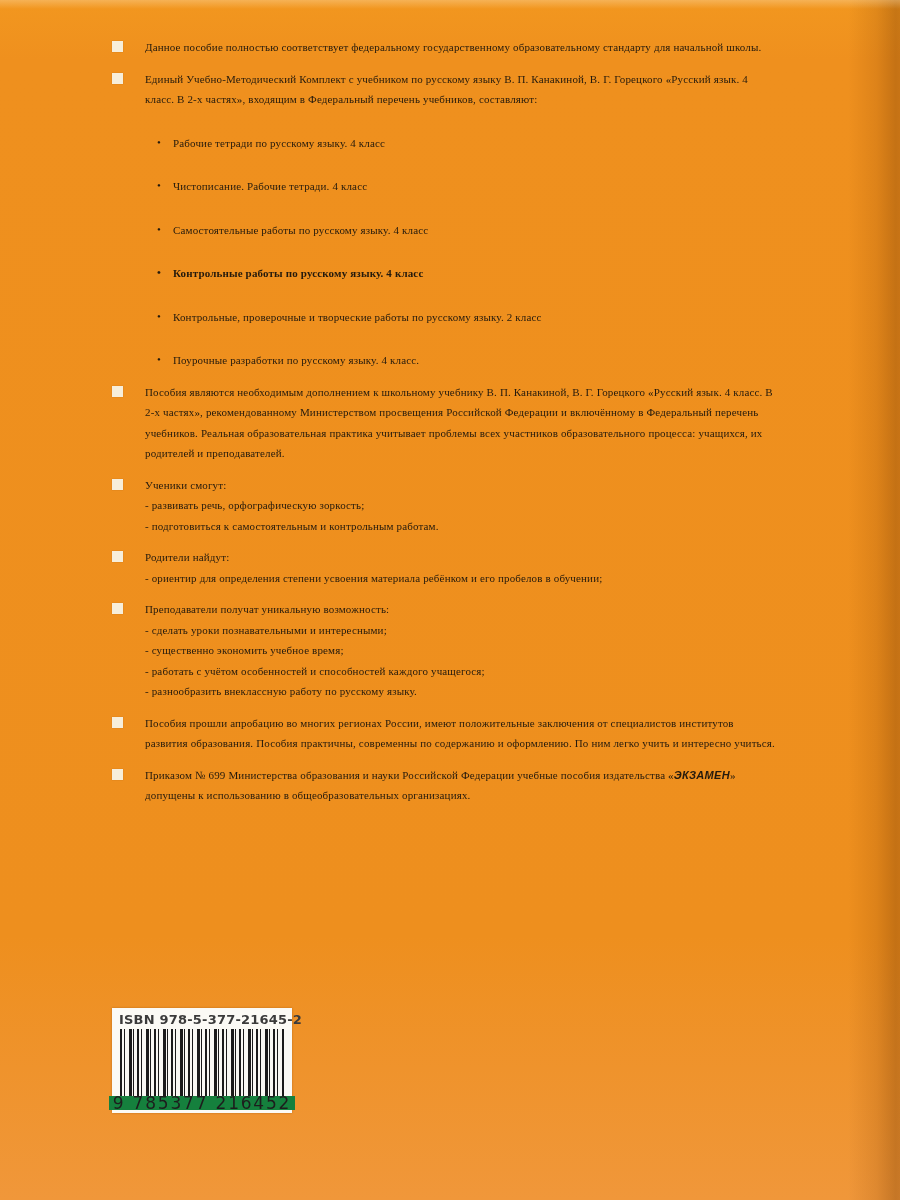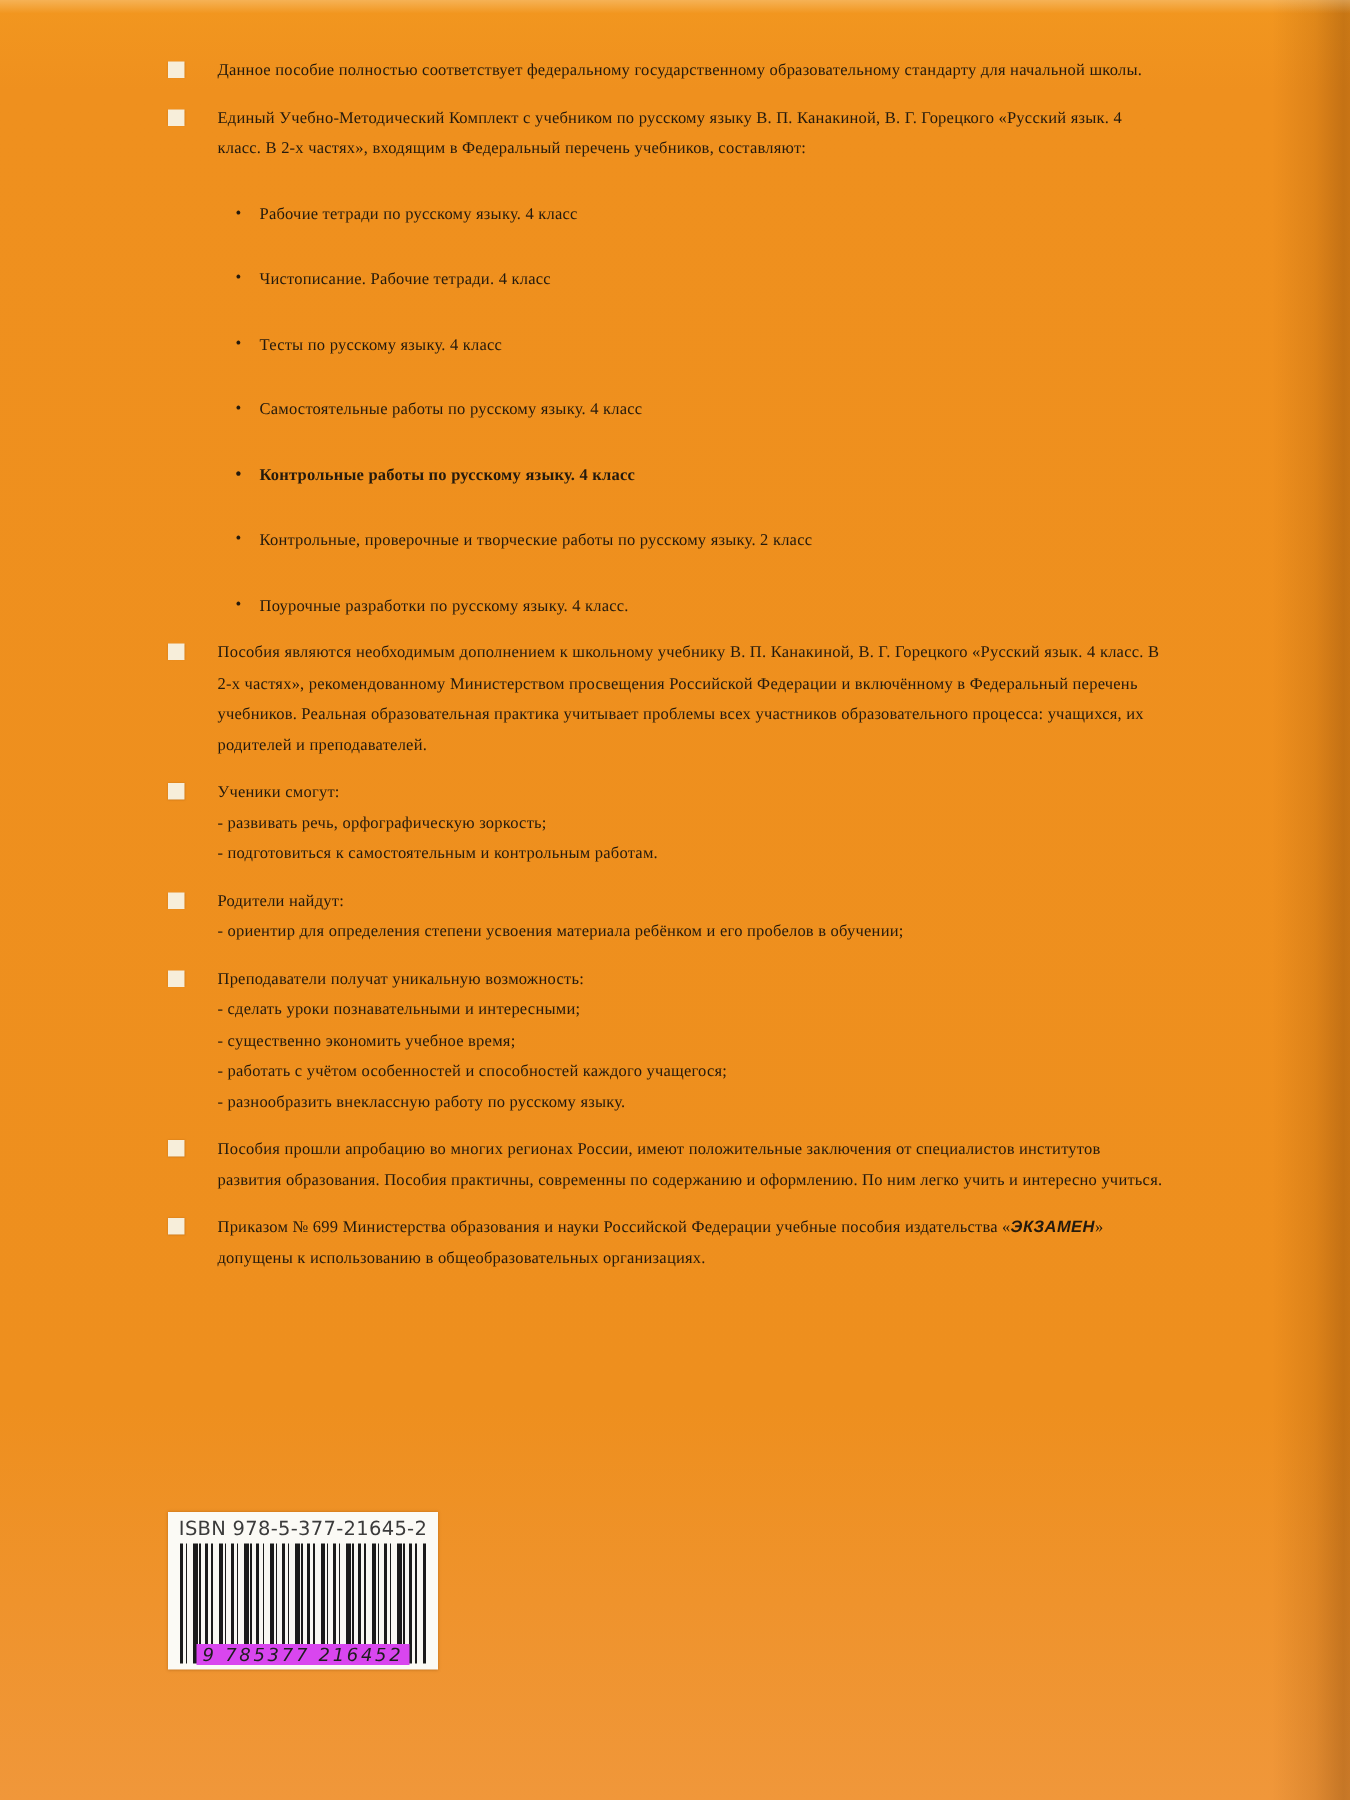--- a/index.html
+++ b/index.html
@@ -37,56 +37,54 @@
     font-weight:bold; font-style:italic;
     font-family:"Liberation Sans", sans-serif; letter-spacing:0.3px;
   }
   .barcode {
     position:absolute; left:112px; top:1008px; width:180px; height:105px;
     background:#fbfaf5; box-sizing:border-box; padding:3px 7px 3px;
     display:flex; flex-direction:column;
     font-family:"DejaVu Sans", sans-serif; box-shadow:0 0 2px rgba(120,60,0,0.4);
   }
   .barcode .isbn {
-    font-size:13px; color:#3b3b3b; text-align:center;
-    letter-spacing:0.2px; line-height:17px; white-space:nowrap;
+    font-size:13px; color:#3b3b3b; 
+    letter-spacing:0.2px; line-height:17px; white-space:nowrap;font-weight:bold;
   }
   .bars {
     flex:1; margin:1px 1px 0;
     background: repeating-linear-gradient(90deg,
       #1a1a1a 0 2px,  #f8f7f2 2px 4px,
       #1a1a1a 4px 5px, #f8f7f2 5px 9px,
       #1a1a1a 9px 12px, #f8f7f2 12px 13px,
       #1a1a1a 13px 14px, #f8f7f2 14px 17px);
   }
   .digits {
     position:relative; z-index:2; align-self:center; margin-top:-13px;
-    background:#d946ef; padding:0 4px;
-    font-size:12px; line-height:14px; letter-spacing:1.8px; color:#1d1d1d;
+    background:#15803d; padding:0 4px;
+    font-size:17px; line-height:14px; letter-spacing:1.8px; color:#1d1d1d;
     white-space:nowrap;
-    font-style:italic;
   }
 </style>
 </head>
 <body>
 
 <div class="content">
 
   <div class="block">
     <span class="sq"></span>
     <div>Данное пособие полностью соответствует федеральному государственному образовательному стандарту для начальной школы.</div>
   </div>
 
   <div class="block">
     <span class="sq"></span>
     <div>Единый Учебно-Методический Комплект с учебником по русскому языку В. П. Канакиной, В. Г. Горецкого «Русский язык. 4 класс. В 2-х частях», входящим в Федеральный перечень учебников, составляют:</div>
     <ul class="dots">
       <li>Рабочие тетради по русскому языку. 4 класс</li>
       <li>Чистописание. Рабочие тетради. 4 класс</li>
-      <li>Тесты по русскому языку. 4 класс</li>
       <li>Самостоятельные работы по русскому языку. 4 класс</li>
       <li class="bold">Контрольные работы по русскому языку. 4 класс</li>
       <li>Контрольные, проверочные и творческие работы по русскому языку. 2 класс</li>
       <li>Поурочные разработки по русскому языку. 4 класс.</li>
     </ul>
   </div>
 
   <div class="block">
     <span class="sq"></span>
     <div>Пособия являются необходимым дополнением к школьному учебнику В. П. Канакиной, В. Г. Горецкого «Русский язык. 4 класс. В 2-х частях», рекомендованному Министерством просвещения Российской Федерации и включённому в Федеральный перечень учебников. Реальная образовательная практика учитывает проблемы всех участников образовательного процесса: учащихся, их родителей и преподавателей.</div>

